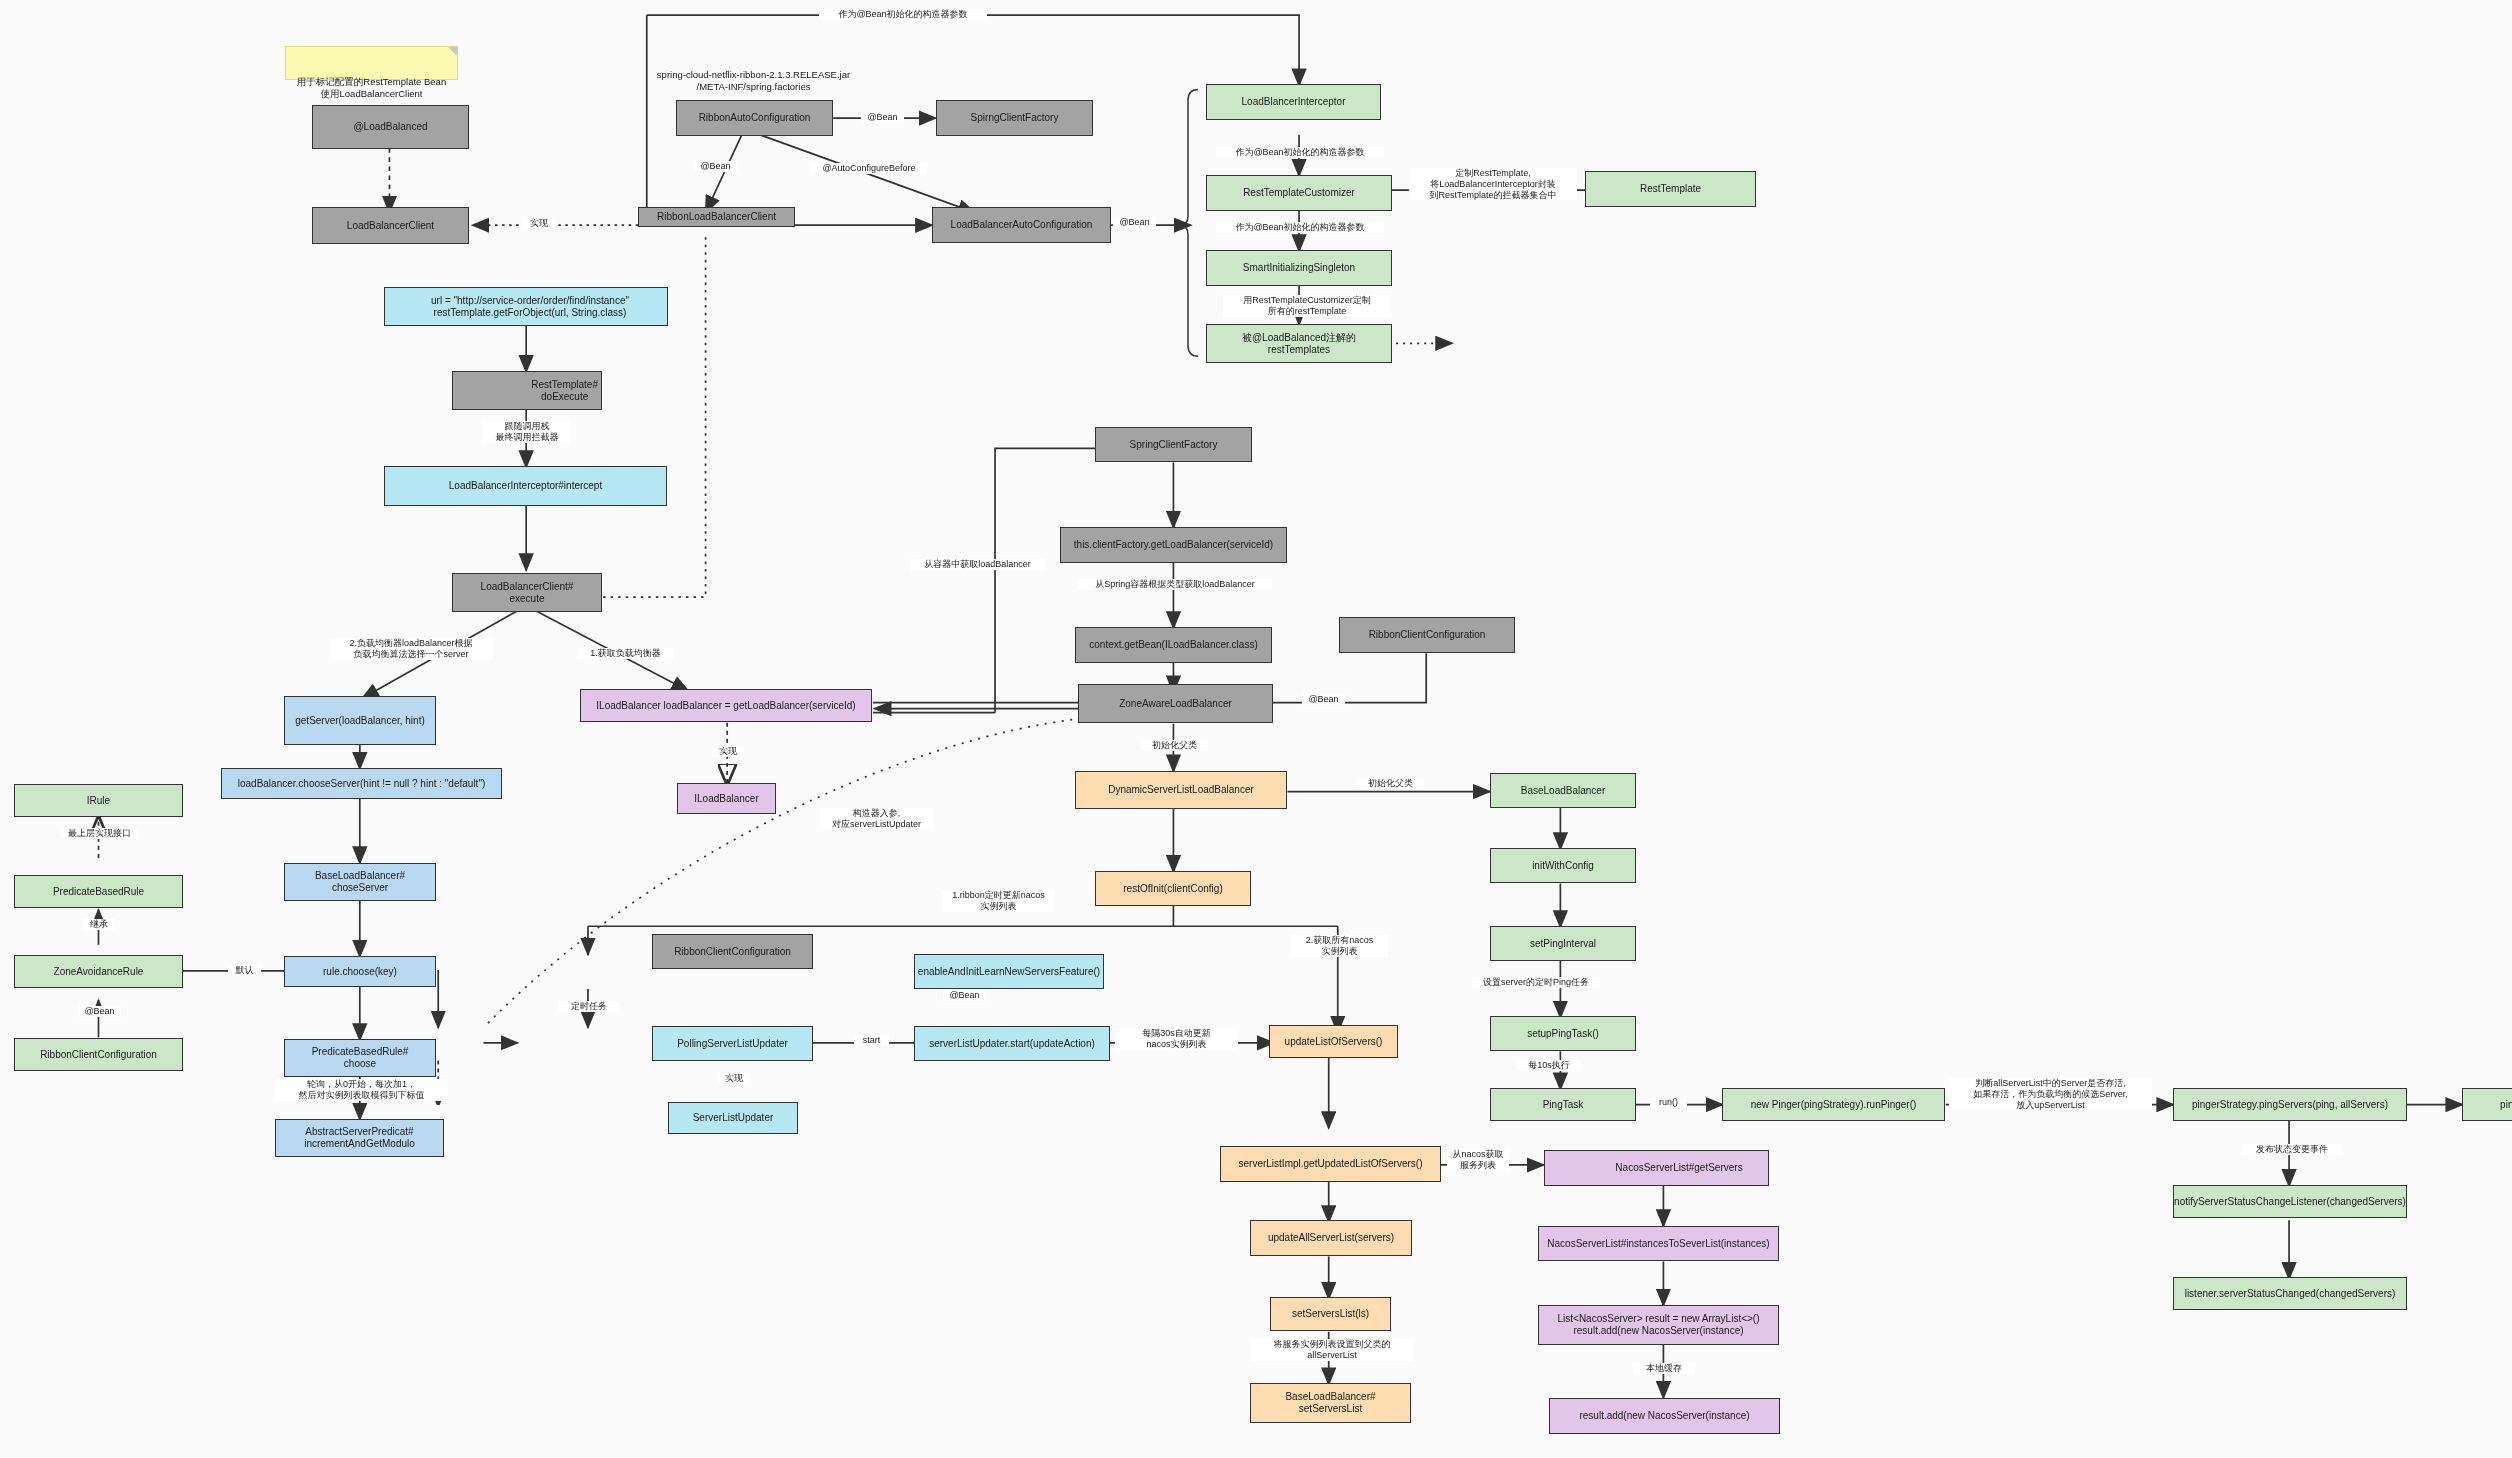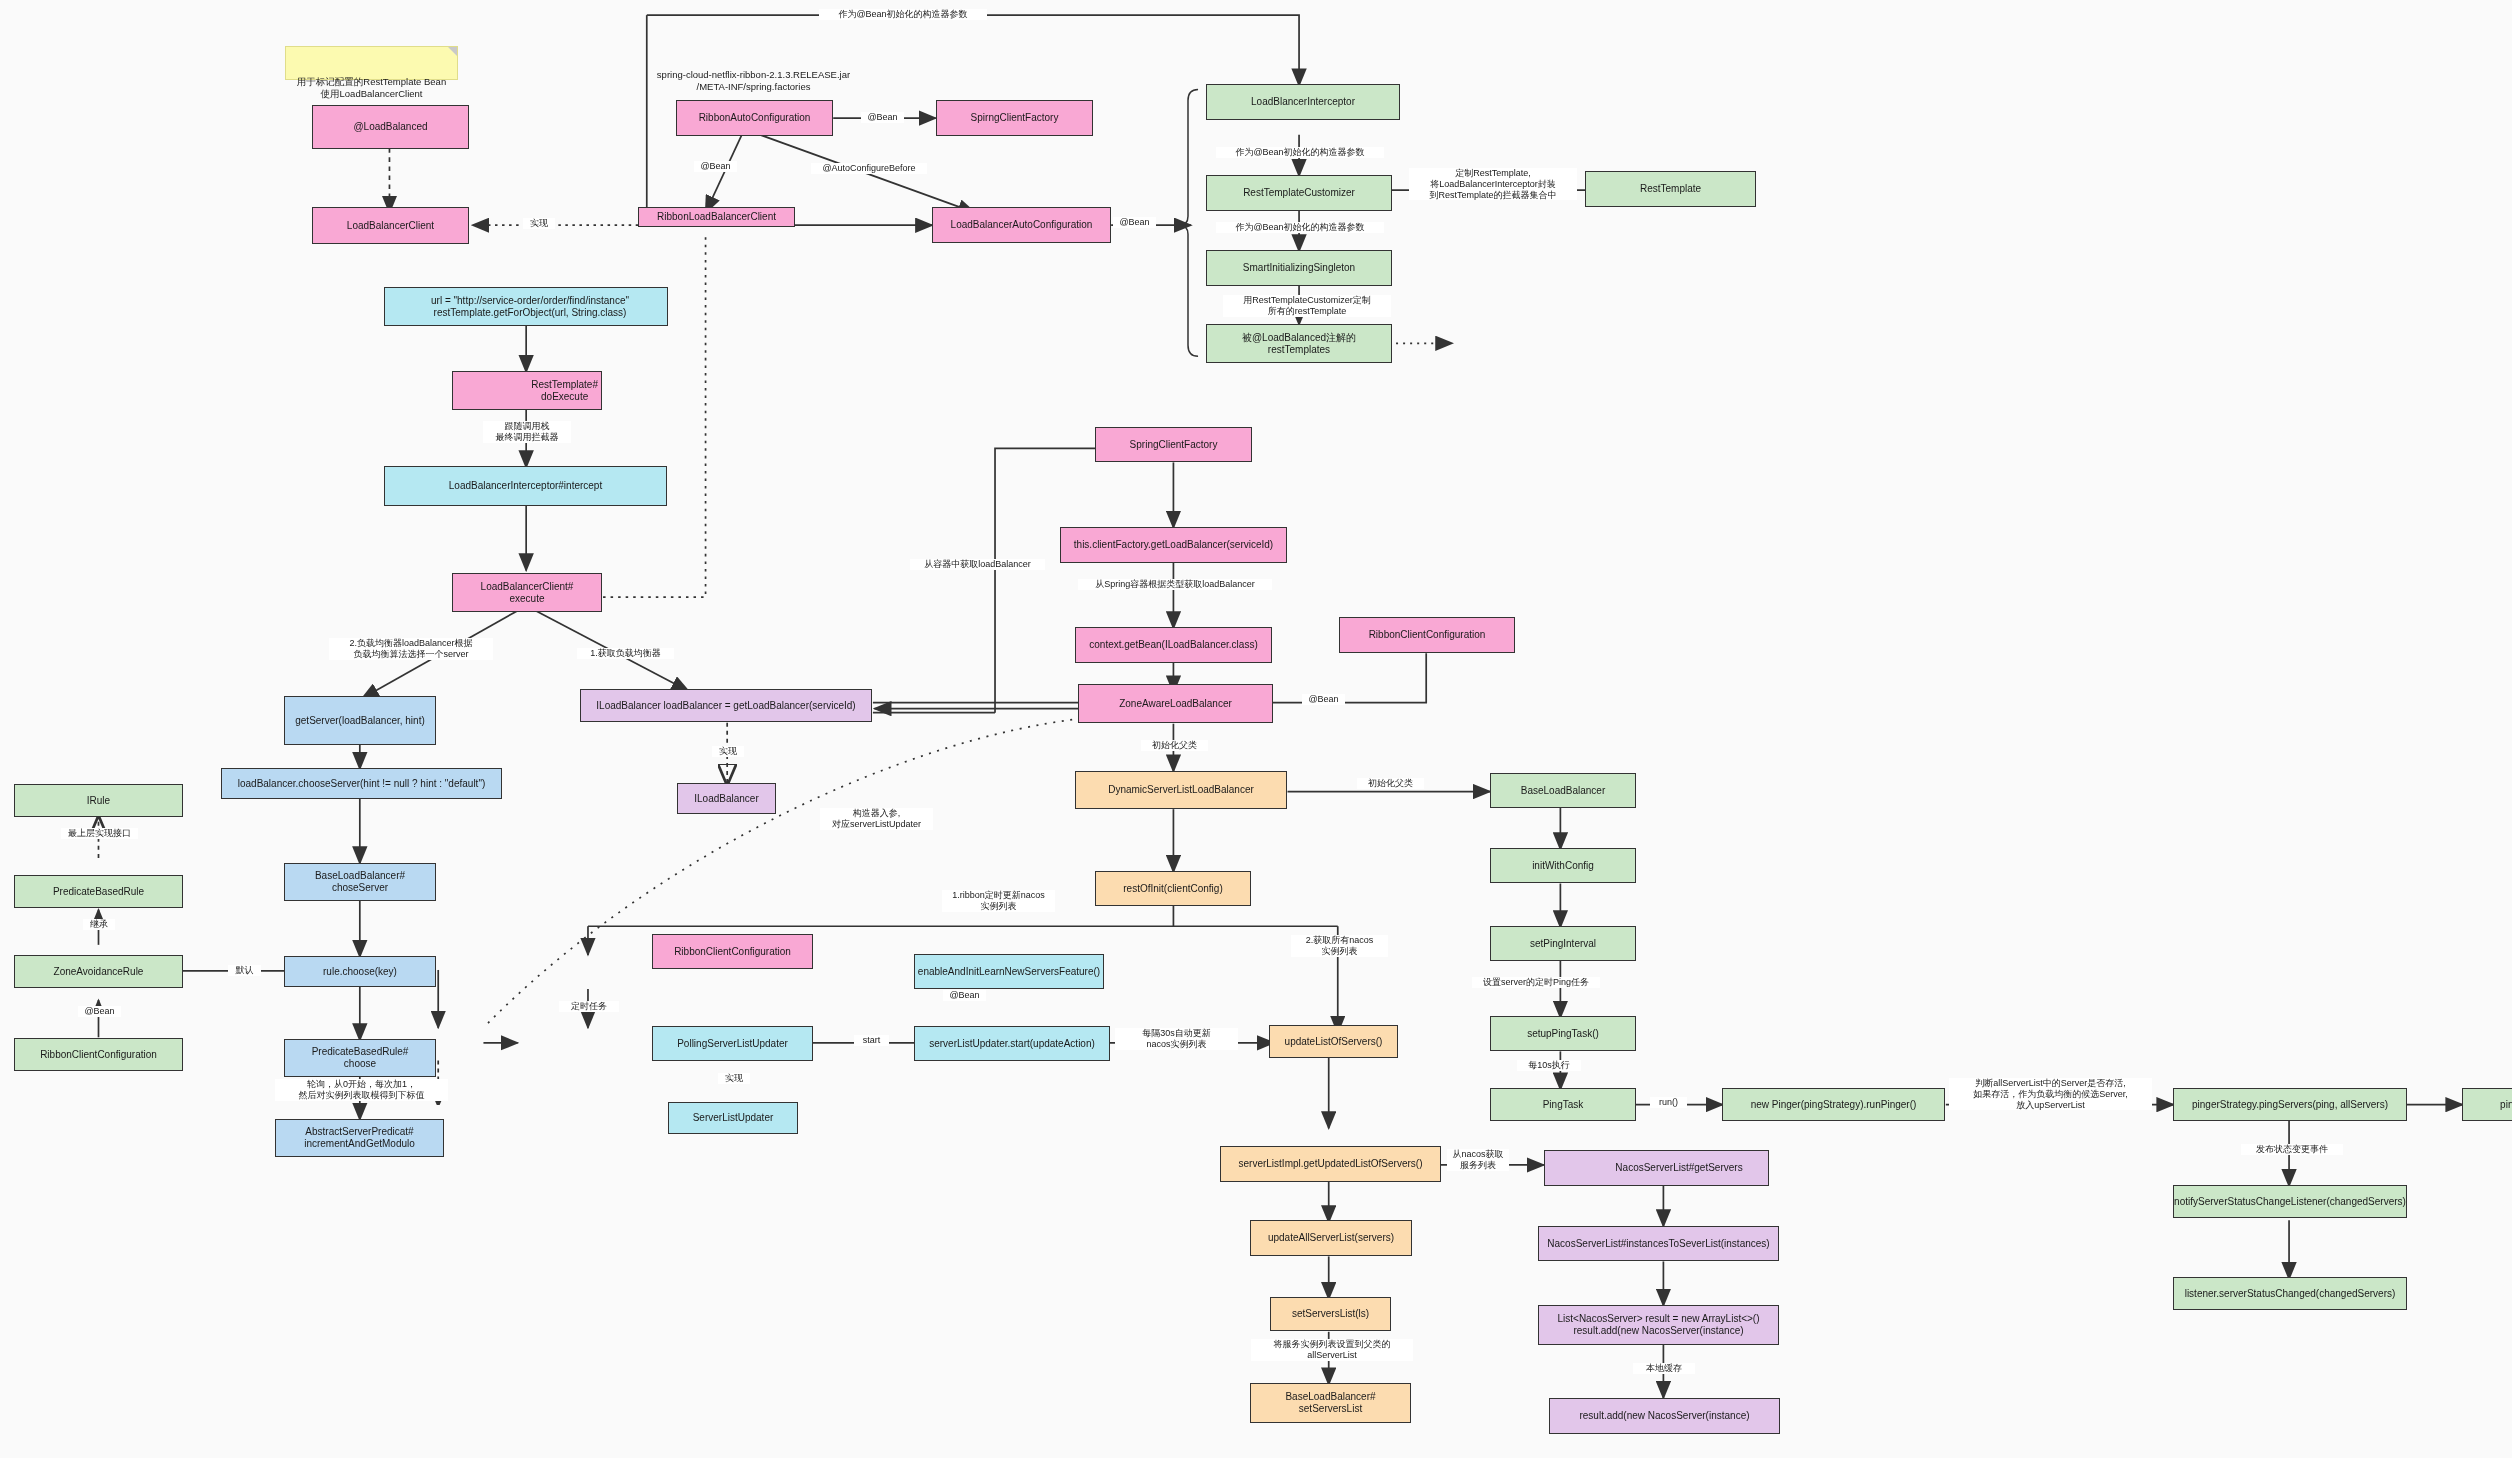--- a/index.html
+++ b/index.html
@@ -1,21 +1,21 @@
 <!DOCTYPE html>
 <html style="font-size:8px"><head>
 <meta charset="utf-8">
 <style>
   html,body{margin:0;padding:0;background:#fafafa;}
   body{font-family:"Liberation Sans","DejaVu Sans",sans-serif;}
   #canvas{position:relative;width:2673px;height:1459px;background:#fafafa;overflow:hidden;}
   .node{position:absolute;box-sizing:border-box;border:1.5px solid #333;display:flex;align-items:center;
         justify-content:center;text-align:center;line-height:1.18;color:#1a1a1a;
         font-size:10px;padding:1px 3px;white-space:pre-line;}
-  .pink{background:#f9a8d4;}
+  .pink{background:#a3a3a3;}
   .green{background:#cbe7c8;}
   .blue{background:#b5e8f2;}
   .lblue{background:#b9d9f2;}
   .orange{background:#fcdcb0;}
   .purple{background:#e2c6ea;}
   .note{position:absolute;box-sizing:border-box;background:#fcfab0;border:0.5px solid #e0dd8a;
         font-size:9.5px;line-height:1.3;color:#1a1a1a;padding:4px 5px;white-space:pre-line;}
   .note.ctr{text-align:center;}
   .note .fold{position:absolute;top:0;right:0;width:0;height:0;
         border-left:9px solid transparent;border-top:9px solid #c9c9c9;}
@@ -172,21 +172,21 @@
 
   <div class="node pink" style="left:312px;top:105px;width:157px;height:44px;"><span>@LoadBalanced</span></div>
   <div class="node pink" style="left:312px;top:207px;width:157px;height:37px;"><span>LoadBalancerClient</span></div>
 
   <div class="node pink" style="left:676px;top:100px;width:157px;height:36px;"><span>RibbonAutoConfiguration</span></div>
   <div class="node pink" style="left:936px;top:100px;width:157px;height:36px;"><span>SpirngClientFactory</span></div>
 
   <div class="node pink" style="left:638px;top:207px;width:157px;height:20px;"><span>RibbonLoadBalancerClient</span></div>
   <div class="node pink" style="left:932px;top:207px;width:179px;height:36px;"><span>LoadBalancerAutoConfiguration</span></div>
 
-  <div class="node green" style="left:1206px;top:84px;width:194px;height:36px;"><span>LoadBlancerInterceptor</span></div>
+  <div class="node green" style="left:1206px;top:84px;width:175px;height:36px;"><span>LoadBlancerInterceptor</span></div>
   <div class="node green" style="left:1206px;top:175px;width:186px;height:36px;"><span>RestTemplateCustomizer</span></div>
   <div class="node green" style="left:1585px;top:171px;width:171px;height:36px;"><span>RestTemplate</span></div>
   <div class="node green" style="left:1206px;top:250px;width:186px;height:36px;"><span>SmartInitializingSingleton</span></div>
   <div class="node green" style="left:1206px;top:324px;width:186px;height:39px;"><span>被@LoadBalanced注解的
 restTemplates</span></div>
 
   <div class="node cyan blue" style="left:384px;top:287px;width:284px;height:39px;padding-left:11px;"><span>url = "http://service-order/order/find/instance"
 restTemplate.getForObject(url, String.class)</span></div>
   <div class="node pink" style="left:452px;top:371px;width:150px;height:39px;justify-content:flex-end;"><span>RestTemplate#
 doExecute</span></div>

